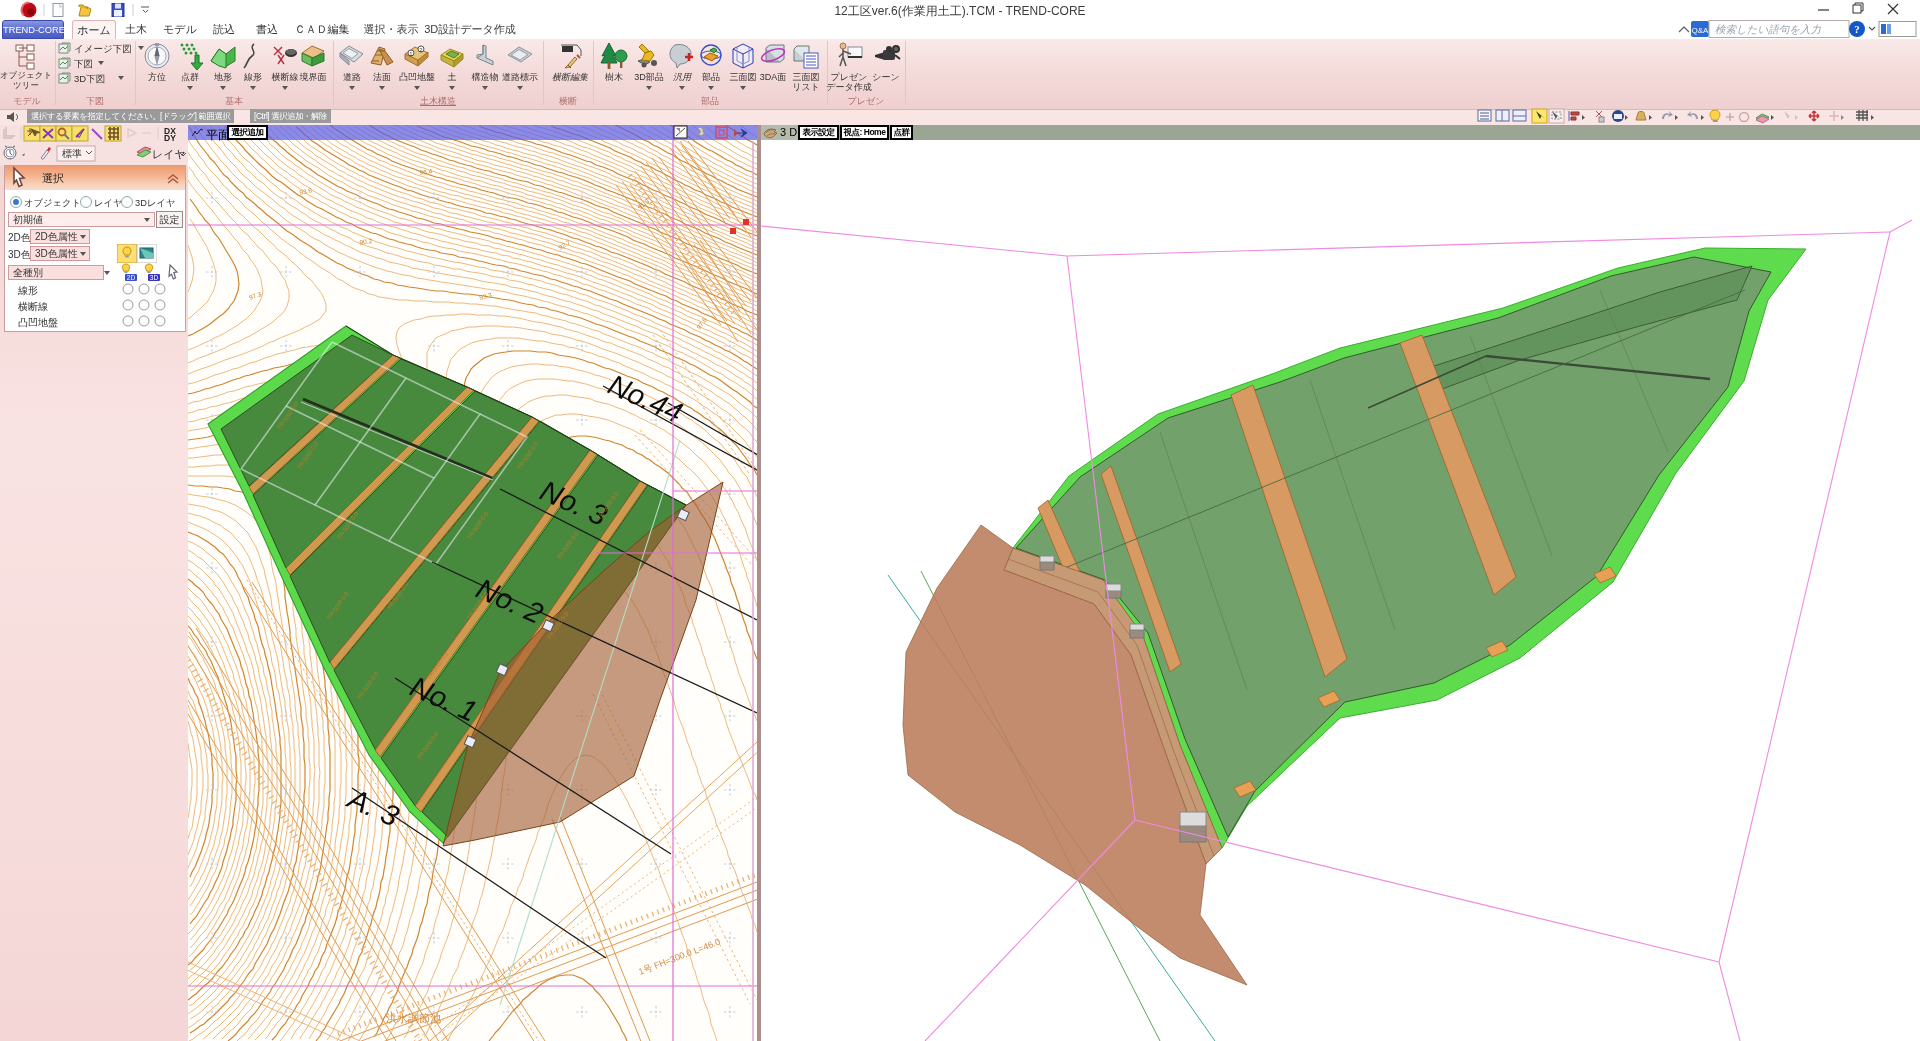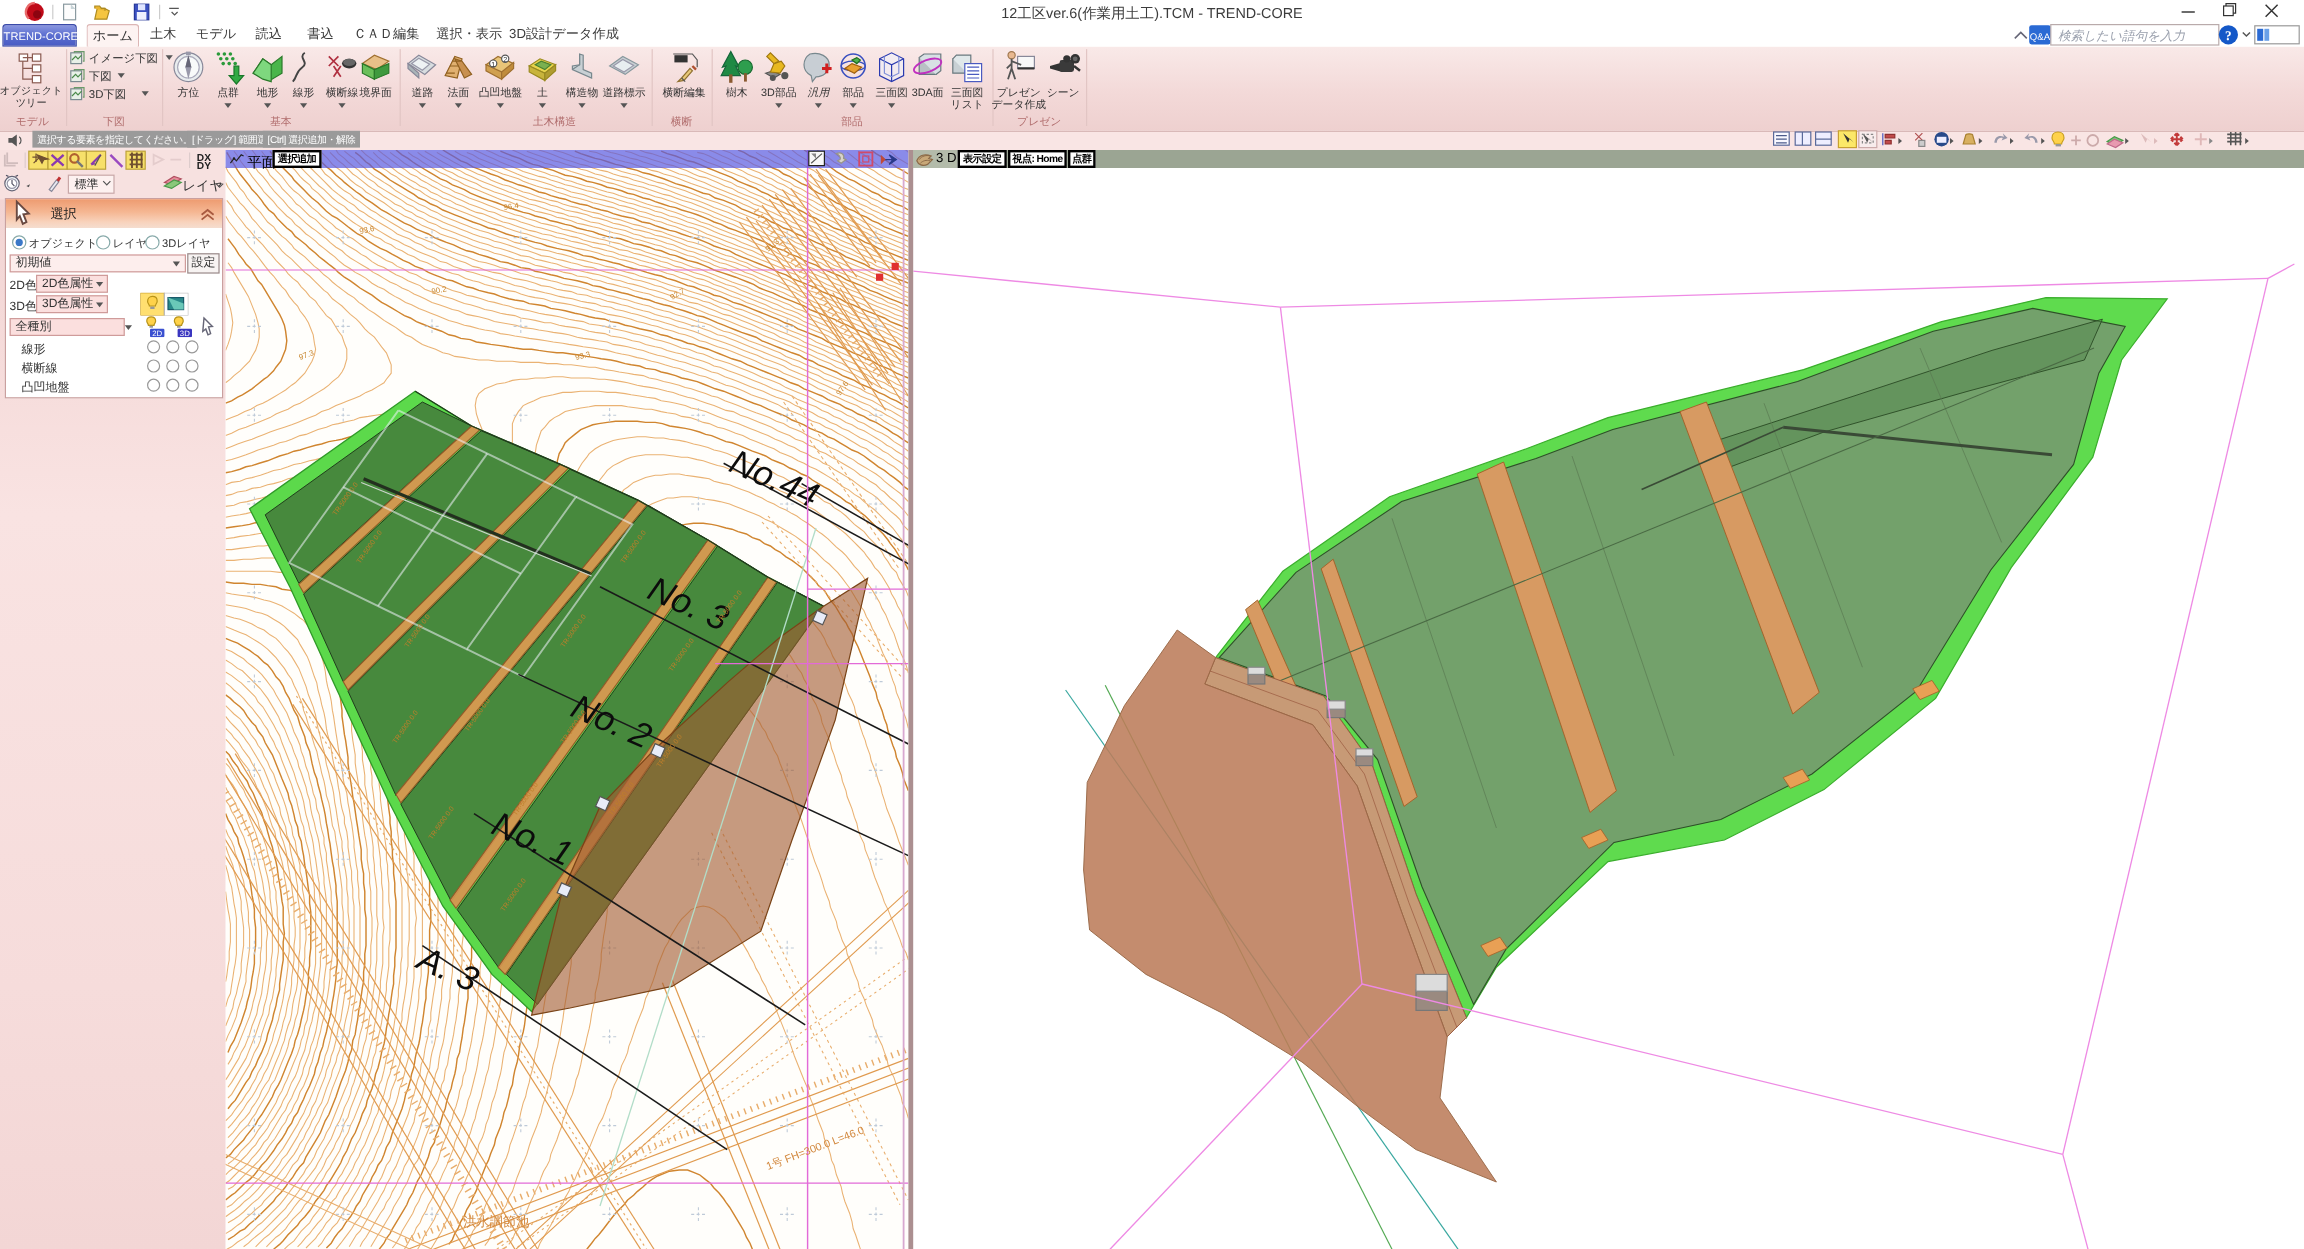--- a/index.html
+++ b/index.html
@@ -70,21 +70,21 @@
 <div class="rsep" style="left:55px;"></div>
 <div class="rsep" style="left:135px;"></div>
 <div class="rsep" style="left:333px;"></div>
 <div class="rsep" style="left:543px;"></div>
 <div class="rsep" style="left:593px;"></div>
 <div class="rsep" style="left:827px;"></div>
 <div class="rsep" style="left:905px;"></div>
 <div class="rlabel" style="left:27px;width:100px;margin-left:-50px;">モデル</div>
 <div class="rlabel" style="left:95px;width:100px;margin-left:-50px;">下図</div>
 <div class="rlabel" style="left:234px;width:100px;margin-left:-50px;">基本</div>
-<div class="rlabel" style="left:462px;width:100px;margin-left:-50px;">土木構造</div>
+<div class="rlabel" style="left:438px;width:100px;margin-left:-50px;text-decoration:underline;">土木構造</div>
 <div class="rlabel" style="left:568px;width:100px;margin-left:-50px;">横断</div>
 <div class="rlabel" style="left:710px;width:100px;margin-left:-50px;">部品</div>
 <div class="rlabel" style="left:866px;width:100px;margin-left:-50px;">プレゼン</div>
 <svg class="abs" style="left:142px;top:41px" width="30" height="30" viewBox="0 0 30 30">
     <circle cx="15" cy="15" r="12" fill="#e8ecee" stroke="#889"></circle>
     <circle cx="15" cy="15" r="9" fill="#f8fafa" stroke="#aab"></circle>
     <path d="M15 5l2.5 10-2.5 10-2.5-10z" fill="#99a"></path>
     <path d="M15 5l2.5 10h-5z" fill="#667"></path>
     <rect x="13" y="2" width="4" height="3" fill="#99a"></rect>
   </svg>
@@ -174,21 +174,21 @@
   </svg>
 <div class="ritem" style="left:520px;top:72px;width:80px;margin-left:-40px;">道路標示</div>
 <div class="cara" style="left:517px;top:86px;"></div>
 <svg class="abs" style="left:555px;top:41px" width="30" height="30" viewBox="0 0 30 30">
     <path d="M6 4h16l4 5v6" fill="none" stroke="#555"></path>
     <rect x="7" y="5" width="11" height="6" fill="#333"></rect>
     <path d="M20 16l-7 8-3 3 5-1 7-8z" fill="#e8c878" stroke="#907030"></path>
     <path d="M13 24l3 3" stroke="#555"></path>
     <path d="M22 14l3 3" stroke="#b05030" stroke-width="2"></path>
   </svg>
-<div class="ritem" style="left:570px;top:72px;width:80px;margin-left:-40px;">横断編集</div>
+<div class="ritem" style="left:570px;top:72px;width:80px;margin-left:-40px;font-style:italic;">横断編集</div>
 <svg class="abs" style="left:599px;top:41px" width="30" height="30" viewBox="0 0 30 30">
     <path d="M10 2l-7 13 3-1 -4 8h16l-4-8 3 1z" fill="#1f8a44" stroke="#14663a"></path>
     <circle cx="22" cy="15" r="6" fill="#2e9e4e" stroke="#186a30"></circle>
     <rect x="8.6" y="21" width="2.8" height="7" fill="#8a5a30"></rect>
     <rect x="21" y="20" width="2.4" height="7" fill="#8a5a30"></rect>
   </svg>
 <div class="ritem" style="left:614px;top:72px;width:80px;margin-left:-40px;">樹木</div>
 <svg class="abs" style="left:634px;top:41px" width="30" height="30" viewBox="0 0 30 30">
     <path d="M4 20l6-2 6 3-5 3z" fill="#888" stroke="#555"></path>
     <path d="M8 19l3-7 6-2 3 4-4 6z" fill="#e8b820" stroke="#a07810"></path>
@@ -279,21 +279,21 @@
   </svg>
 <div class="abs" style="left:74px;top:73px;font-size:9.5px;color:#333;">3D下図</div>
 <div class="cara" style="left:118px;top:76px;"></div>
 <div class="abs" id="statusrow"></div>
 <svg class="abs" style="left:5px;top:110px" width="18" height="14" viewBox="0 0 18 14">
     <path d="M2 5h3l4-3v10l-4-3H2z" fill="#555"></path>
     <path d="M11 4c2 1.5 2 4.5 0 6" stroke="#555" fill="none"></path>
   </svg>
 <div class="badge" style="left:27px;">選択する要素を指定してください。</div>
 <div class="badge" style="left:156px;">[ドラッグ] 範囲選択</div>
-<div class="badge" style="left:219px;">[Ctrl] 選択追加・解除</div>
+<div class="badge" style="left:250px;">[Ctrl] 選択追加・解除</div>
 <svg class="abs" style="left:1472px;top:108px" width="450" height="17" viewBox="0 0 450 17">
 <g stroke="#5a6a9a" fill="#eef" stroke-width="1">
 <rect x="6" y="2" width="13" height="11" fill="#f8f8ff"></rect>
       <path d="M8 5h9M8 8h9M8 11h9" stroke="#4a5a8a"></path>
 <rect x="24" y="2" width="13" height="11"></rect>
       <line x1="30" y1="2" x2="30" y2="13"></line>
 <rect x="41" y="2" width="13" height="11"></rect>
       <line x1="41" y1="8" x2="54" y2="8"></line>
 </g>
 <rect x="60" y="1" width="15" height="14" fill="#fce868" stroke="#c8a030"></rect>

